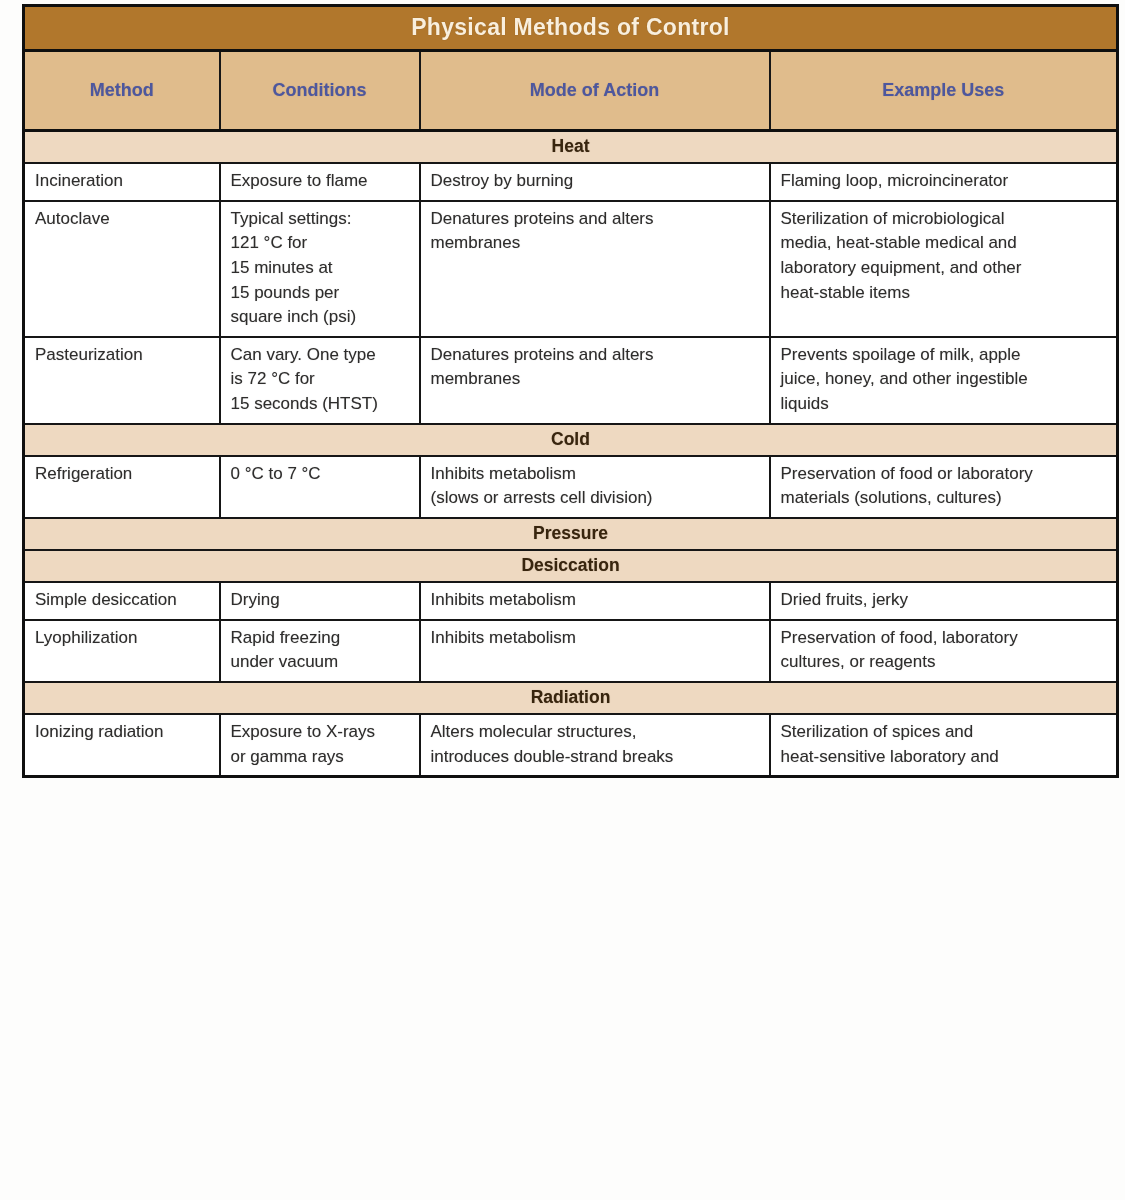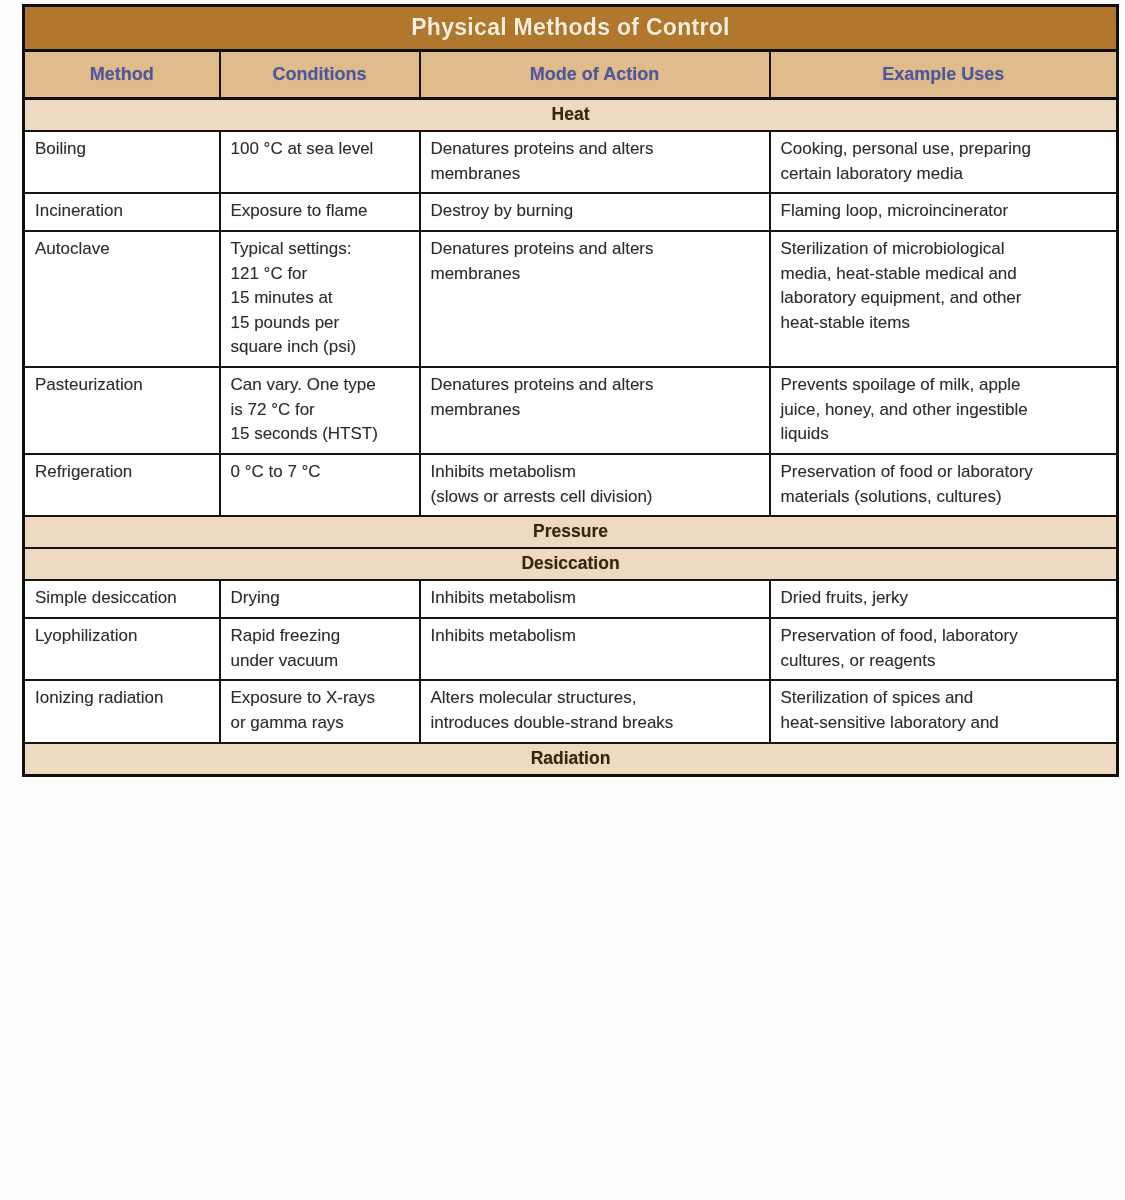--- a/index.html
+++ b/index.html
@@ -41,21 +41,21 @@
     letter-spacing: 0.3px;
     border-bottom: 3px solid #0f0f0f;
     text-shadow: 0 0 1px rgba(60,30,0,0.35);
   }
   tr.colhead th {
     background: #e0bc8c;
     color: #4d579e;
     font-size: 18px;
     font-weight: bold;
     text-align: center;
-    padding: 12px 4px;
+    padding: 28px 4px;
     border-bottom: 3px solid #0f0f0f;
     text-shadow: 0 0 1px rgba(40,40,90,0.3);
   }
   td.section {
     background: #eed9c1;
     color: #38250e;
     font-size: 17.5px;
     font-weight: bold;
     padding: 4px 10px 5px 10px;
     text-shadow: 0 0 1px rgba(40,20,0,0.3);
@@ -91,28 +91,20 @@
         <th>Conditions</th>
         <th>Mode of Action</th>
         <th>Example Uses</th>
       </tr>
     </thead>
     <tbody>
         <tr>
           <td colspan="4" class="section">Heat</td>
         </tr>
         <tr>
-          <td class="cell">Boiling</td>
-          <td class="cell">100 °C at sea level</td>
-          <td class="cell">Denatures proteins and alters
-membranes</td>
-          <td class="cell">Cooking, personal use, preparing
-certain laboratory media</td>
-        </tr>
-        <tr>
           <td class="cell">Incineration</td>
           <td class="cell">Exposure to flame</td>
           <td class="cell">Destroy by burning</td>
           <td class="cell">Flaming loop, microincinerator</td>
         </tr>
         <tr>
           <td class="cell">Autoclave</td>
           <td class="cell">Typical settings:
 121 °C for
 15 minutes at
@@ -130,20 +122,23 @@
           <td class="cell">Can vary. One type
 is 72 °C for
 15 seconds (HTST)</td>
           <td class="cell">Denatures proteins and alters
 membranes</td>
           <td class="cell">Prevents spoilage of milk, apple
 juice, honey, and other ingestible
 liquids</td>
         </tr>
         <tr>
+          <td colspan="4" class="section">Cold</td>
+        </tr>
+        <tr>
           <td class="cell">Refrigeration</td>
           <td class="cell">0 °C to 7 °C</td>
           <td class="cell">Inhibits metabolism
 (slows or arrests cell division)</td>
           <td class="cell">Preservation of food or laboratory
 materials (solutions, cultures)</td>
         </tr>
         <tr>
           <td colspan="4" class="section">Pressure</td>
         </tr>
@@ -158,26 +153,26 @@
         </tr>
         <tr>
           <td class="cell">Lyophilization</td>
           <td class="cell">Rapid freezing
 under vacuum</td>
           <td class="cell">Inhibits metabolism</td>
           <td class="cell">Preservation of food, laboratory
 cultures, or reagents</td>
         </tr>
         <tr>
+          <td colspan="4" class="section">Radiation</td>
+        </tr>
+        <tr>
           <td class="cell">Ionizing radiation</td>
           <td class="cell">Exposure to X-rays
 or gamma rays</td>
           <td class="cell">Alters molecular structures,
 introduces double-strand breaks</td>
           <td class="cell">Sterilization of spices and
 heat-sensitive laboratory and</td>
         </tr>
-        <tr>
-          <td colspan="4" class="section">Radiation</td>
-        </tr>
       </tbody>
   </table>
 </div>
 
 </body></html>

